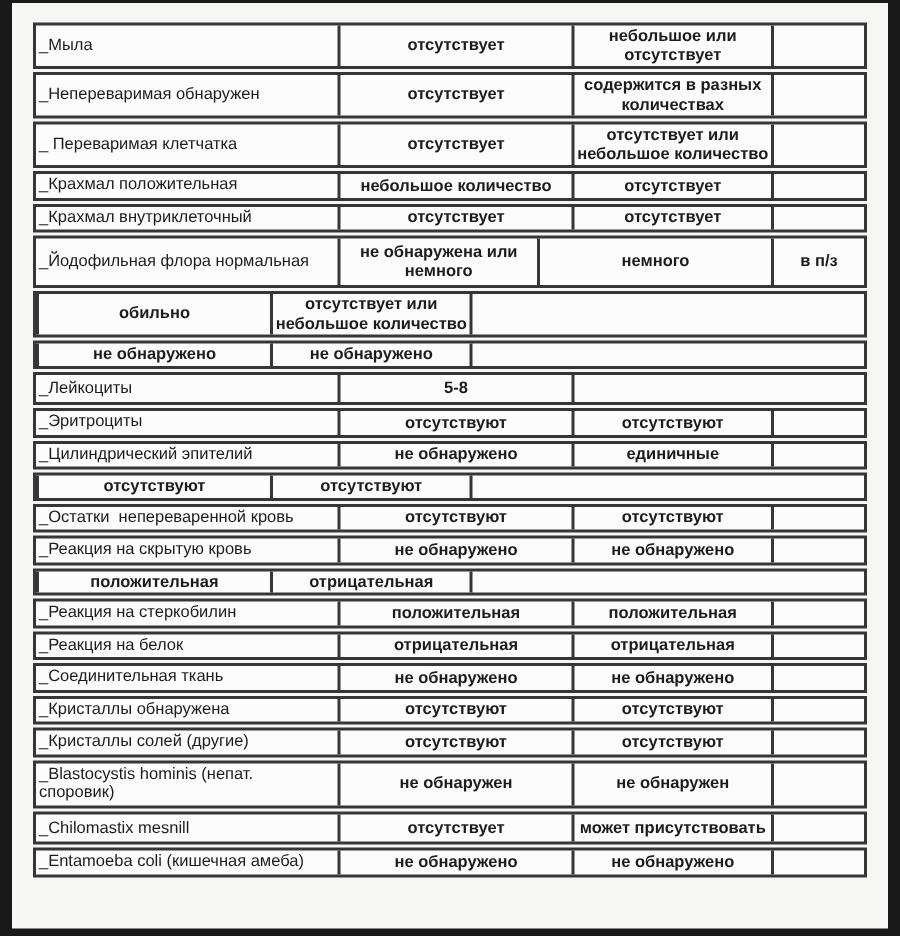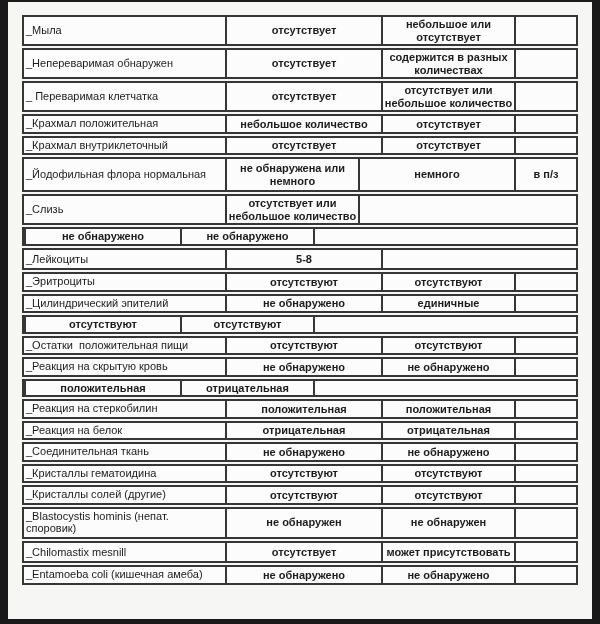--- a/index.html
+++ b/index.html
@@ -93,21 +93,21 @@
       <div class="t-cell c-ref">отсутствует</div>
       <div class="t-cell c-unit"></div>
     </div>
     <div class="t-row tall">
       <div class="t-cell c-name">_Йодофильная флора нормальная</div>
       <div class="t-cell c-ref">не обнаружена или немного</div>
       <div class="t-cell c-result">немного</div>
       <div class="t-cell c-unit">в п/з</div>
     </div>
     <div class="t-row">
-      <div class="t-cell c-name">_Слизь</div>
+      <div class="t-cell c-result">обильно</div>
       <div class="t-cell c-ref">отсутствует или небольшое количество</div>
       <div class="t-cell c-unit"></div>
     </div>
     <div class="t-row">
       <div class="t-cell c-result">не обнаружено</div>
       <div class="t-cell c-ref">не обнаружено</div>
       <div class="t-cell c-unit"></div>
     </div>
     <div class="t-row tall">
       <div class="t-cell c-name">_Лейкоциты</div>
@@ -125,21 +125,21 @@
       <div class="t-cell c-result">не обнаружено</div>
       <div class="t-cell c-ref">единичные</div>
       <div class="t-cell c-unit"></div>
     </div>
     <div class="t-row">
       <div class="t-cell c-result">отсутствуют</div>
       <div class="t-cell c-ref">отсутствуют</div>
       <div class="t-cell c-unit"></div>
     </div>
     <div class="t-row">
-      <div class="t-cell c-name">_Остатки  положительная пищи</div>
+      <div class="t-cell c-name">_Остатки  непереваренной кровь</div>
       <div class="t-cell c-result">отсутствуют</div>
       <div class="t-cell c-ref">отсутствуют</div>
       <div class="t-cell c-unit"></div>
     </div>
     <div class="t-row">
       <div class="t-cell c-name">_Реакция на скрытую кровь</div>
       <div class="t-cell c-result">не обнаружено</div>
       <div class="t-cell c-ref">не обнаружено</div>
       <div class="t-cell c-unit"></div>
     </div>
@@ -160,21 +160,21 @@
       <div class="t-cell c-ref">отрицательная</div>
       <div class="t-cell c-unit"></div>
     </div>
     <div class="t-row">
       <div class="t-cell c-name">_Соединительная ткань</div>
       <div class="t-cell c-result">не обнаружено</div>
       <div class="t-cell c-ref">не обнаружено</div>
       <div class="t-cell c-unit"></div>
     </div>
     <div class="t-row">
-      <div class="t-cell c-name">_Кристаллы гематоидина</div>
+      <div class="t-cell c-name">_Кристаллы обнаружена</div>
       <div class="t-cell c-result">отсутствуют</div>
       <div class="t-cell c-ref">отсутствуют</div>
       <div class="t-cell c-unit"></div>
     </div>
     <div class="t-row">
       <div class="t-cell c-name">_Кристаллы солей (другие)</div>
       <div class="t-cell c-result">отсутствуют</div>
       <div class="t-cell c-ref">отсутствуют</div>
       <div class="t-cell c-unit"></div>
     </div>

